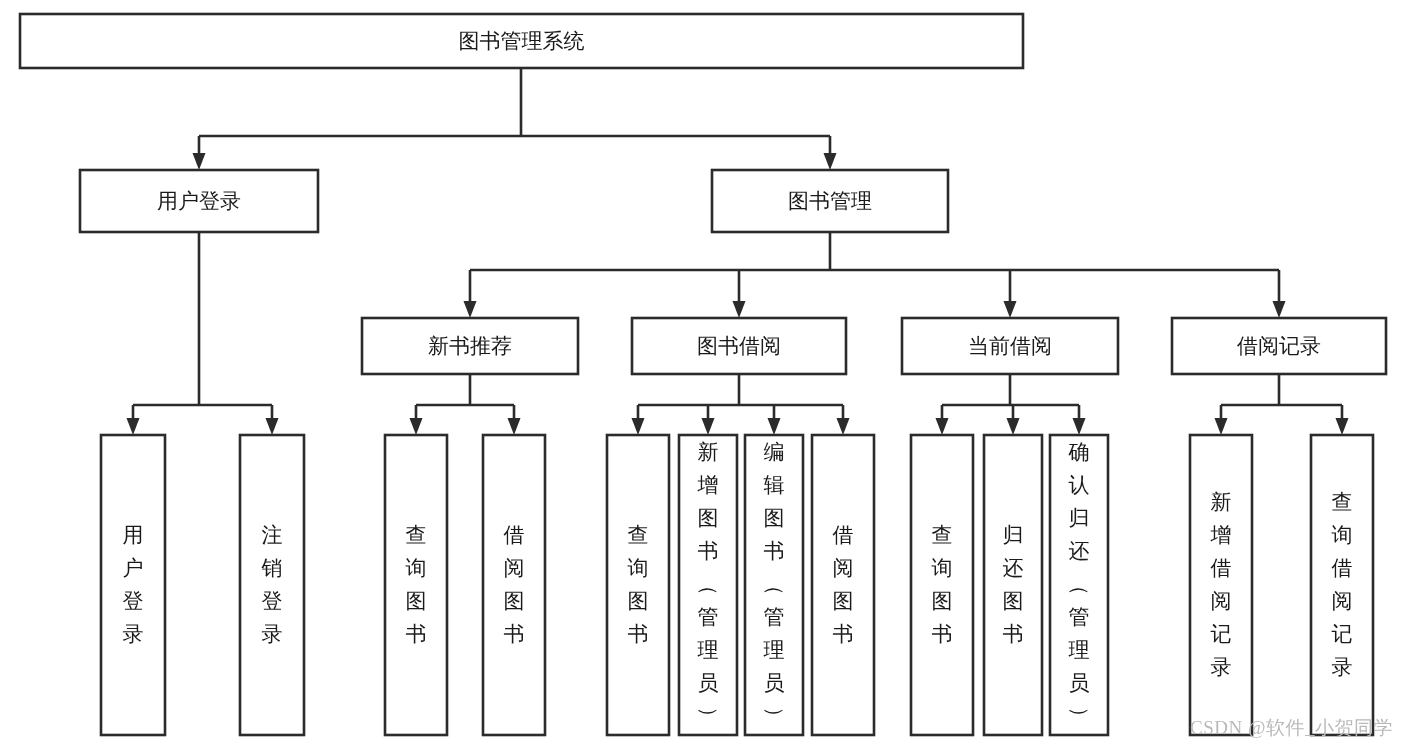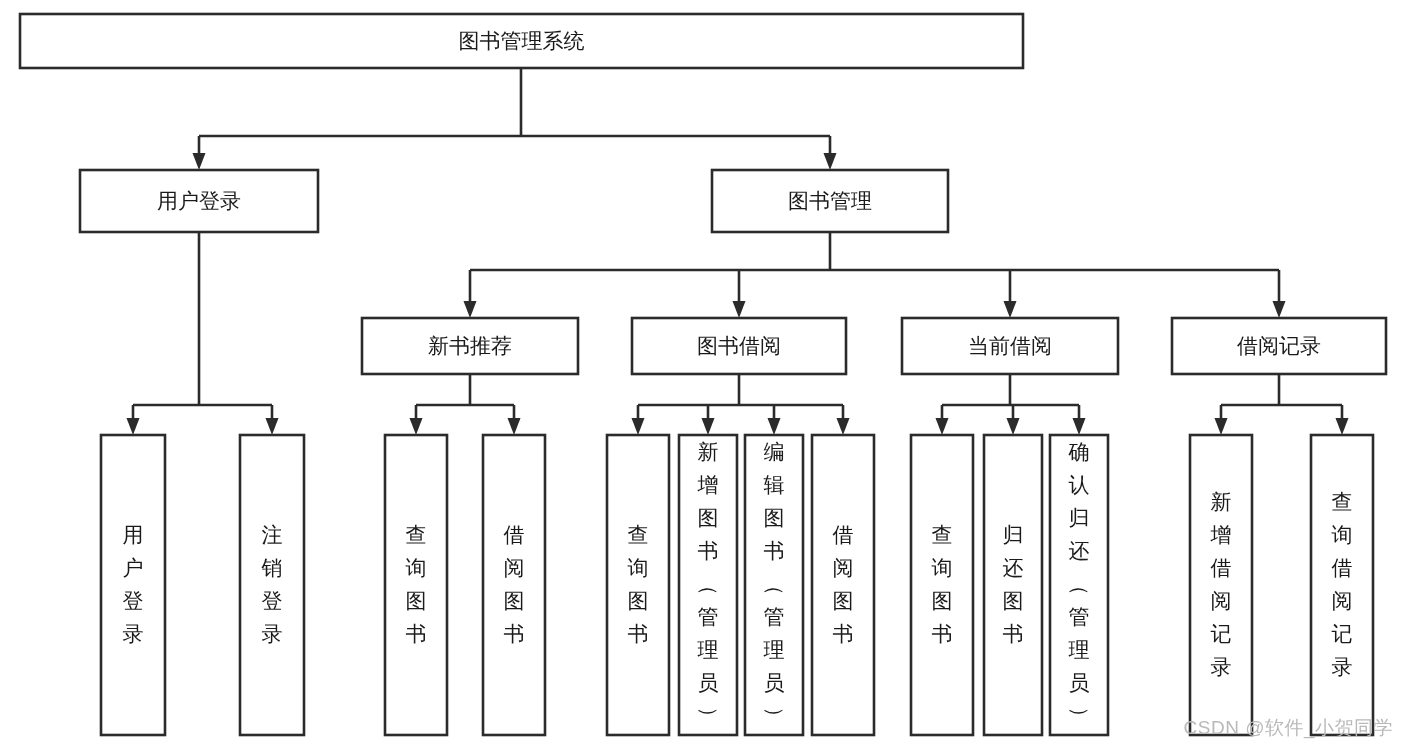--- a/index.html
+++ b/index.html
@@ -50,21 +50,21 @@
     font-size: 21px;
     fill: #1a1a1a;
     text-anchor: middle;
     dominant-baseline: middle;
     white-space: pre;
   }
   .watermark {
     position: absolute;
     right: 12px;
     bottom: 6px;
-    font-family: Liberation Sans, sans-serif;
+    font-family: Liberation Serif, serif;
     font-size: 19px;
     color: #b9b9b9;
     letter-spacing: 0.5px;
     user-select: none;
     pointer-events: none;
     margin-top: 20px;
   }
 </style>
 </head>
 <body>

